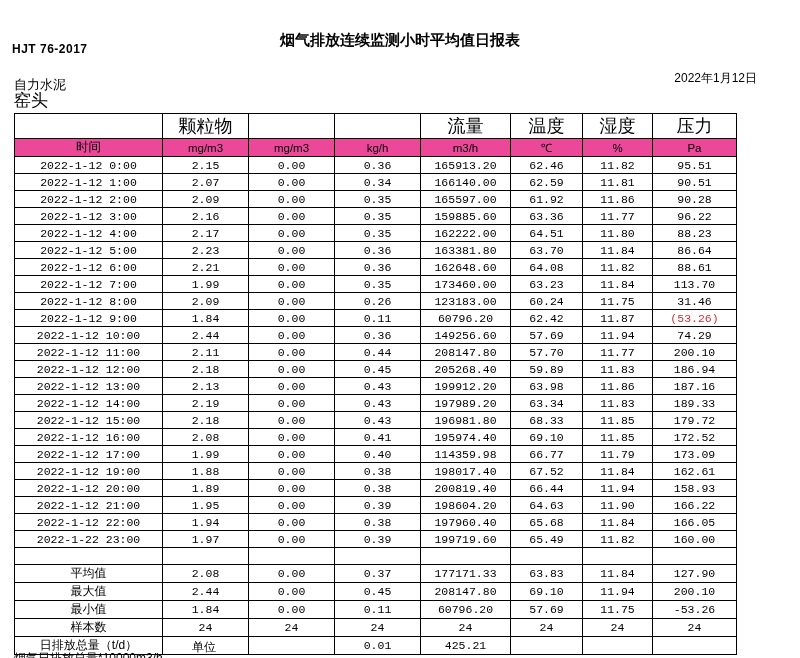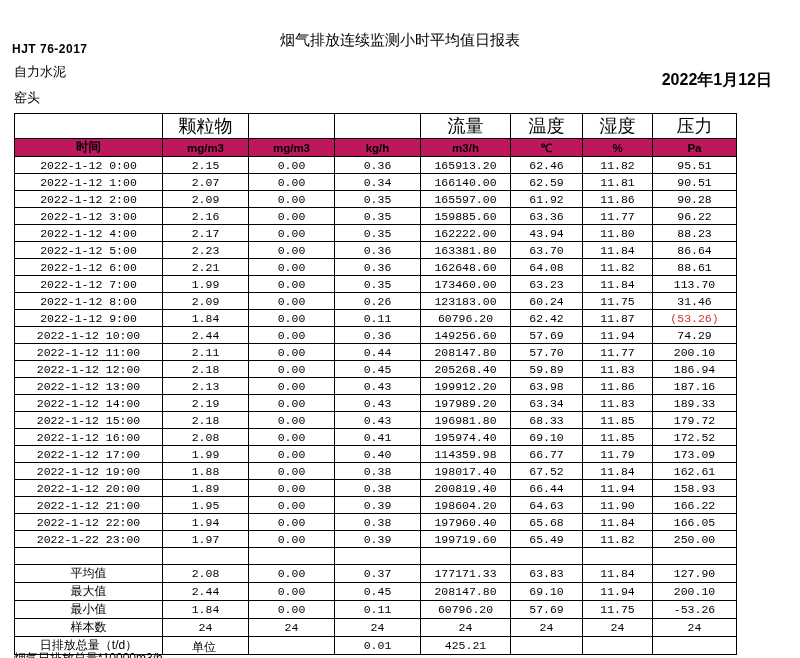--- a/index.html
+++ b/index.html
@@ -24,40 +24,39 @@
     letter-spacing: 0.5px;
     margin-top: 36px;
   }
   .doc-title {
     position: absolute;
     left: 0;
     right: 0;
     top: 31px;
     text-align: center;
     font-size: 15px;
-    font-weight: normal;
+    font-weight: bold;
   }
   .company {
     position: absolute;
     left: 14px;
-    top: 63px;
+    top: 76px;
     font-size: 13px;
   }
   .kiln {
     position: absolute;
     left: 14px;
     top: 89px;
-    font-size: 13px;
+    font-size: 17px;
   }
   .report-date {
     position: absolute;
-    right: 28px;
+    right: 43px;
     top: 70px;
-    font-size: 16px;
-    font-weight: bold;
+    font-size: 12px;
   }
   table.main {
     position: absolute;
     left: 14px;
     top: 113px;
     border-collapse: collapse;
     table-layout: fixed;
     font-size: 11.5px;
   }
   table.main td {
@@ -77,24 +76,23 @@
   .c-flow   { width: 90px; }
   .c-temp   { width: 72px; }
   .c-hum    { width: 70px; }
   .c-pres   { width: 84px; }
 
   .hdr-group td {
     height: 22px;
     font-size: 18px;
   }
   .hdr-unit td {
-    background: #be185d;
+    background: #ec4899;
     height: 17px;
     font-size: 11.5px;
-    font-weight: bold;
   }
   .hdr-unit td.timecell {
     font-size: 12.5px;
   }
   .row-data td {
     font-family: "Liberation Mono", monospace;
     font-size: 11.5px;
   }
   .row-data td.timecol {
     font-family: "Liberation Mono", monospace;
@@ -220,21 +218,21 @@
         <td>63.36</td>
         <td>11.77</td>
         <td>96.22</td>
       </tr>
       <tr class="row-data">
         <td class="timecol">2022-1-12 4:00</td>
         <td>2.17</td>
         <td>0.00</td>
         <td>0.35</td>
         <td>162222.00</td>
-        <td>43.94</td>
+        <td>64.51</td>
         <td>11.80</td>
         <td>88.23</td>
       </tr>
       <tr class="row-data">
         <td class="timecol">2022-1-12 5:00</td>
         <td>2.23</td>
         <td>0.00</td>
         <td>0.36</td>
         <td>163381.80</td>
         <td>63.70</td>
@@ -402,21 +400,21 @@
         <td>166.05</td>
       </tr>
       <tr class="row-data">
         <td class="timecol">2022-1-22 23:00</td>
         <td>1.97</td>
         <td>0.00</td>
         <td>0.39</td>
         <td>199719.60</td>
         <td>65.49</td>
         <td>11.82</td>
-        <td>250.00</td>
+        <td>160.00</td>
       </tr>
     </tbody>
   <tbody id="summary-body">
       <tr class="spacer">
         <td>&nbsp;</td>
         <td>&nbsp;</td>
         <td>&nbsp;</td>
         <td>&nbsp;</td>
         <td>&nbsp;</td>
         <td>&nbsp;</td>

